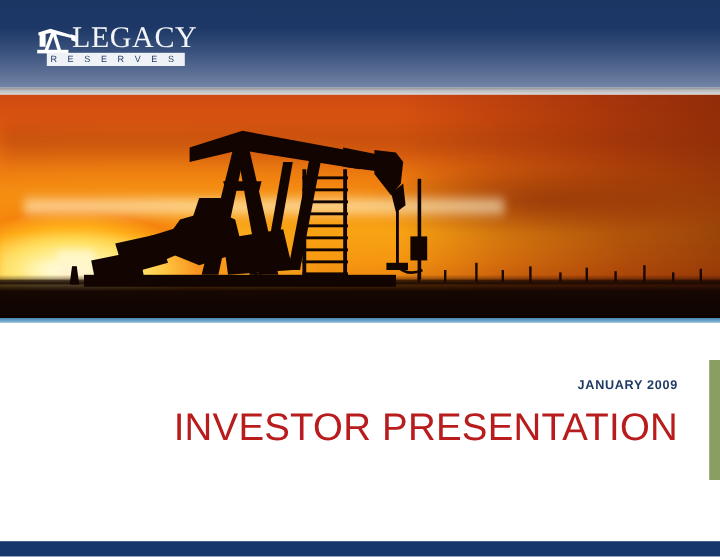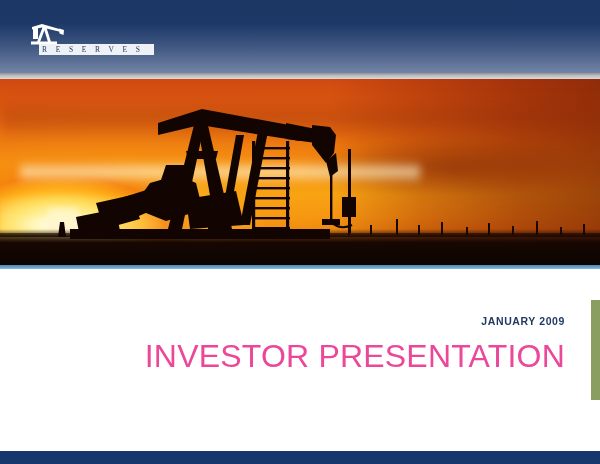--- a/index.html
+++ b/index.html
@@ -74,21 +74,21 @@
     height: 11px;
     background: #eef1f6;
   }
   .logo-sub {
     position: absolute;
     left: 0;
     top: 0;
     width: 102px;
     height: 11px;
     text-align: left;
-    font-family: Liberation Serif, serif;
+    font-family: Liberation Sans, sans-serif;
     font-size: 7.5px;
     line-height: 11px;
     letter-spacing: 3.4px;
     color: #233a63;
     white-space: nowrap;
     text-indent: 3px;
   }
 
   
   .hero {
@@ -194,21 +194,21 @@
     color: #1f3a62;
     white-space: nowrap;
   }
   .main-title {
     position: absolute;
     right: 35px;
     top: 338px;
     font-size: 32px;
     font-weight: normal;
     letter-spacing: 0.2px;
-    color: #ec4899;
+    color: #b91c1c;
     white-space: nowrap;
     margin-left: 43px;
   }
 
   
   .green-accent {
     position: absolute;
     left: 591px;
     top: 300px;
     width: 9px;
@@ -243,20 +243,21 @@
 
           <polygon points="13,5 16,5 21,21 18,21"></polygon>
           <polygon points="13,5 16,5 10,21 7,21"></polygon>
 
           <polygon points="3,6 8,6 8,18 3,18"></polygon>
 
           <rect x="1" y="20.5" width="26" height="3"></rect>
         </g>
       </svg>
     </span>
+    <span class="logo-word">LEGACY</span>
     <span class="logo-bar">
       <span class="logo-sub">R E S E R V E S</span>
     </span>
   </div>
 
   <div class="hero">
     <div class="hero-sky"></div>
     <div class="hero-right-shade"></div>
     <div class="hero-cloud-c"></div>
     <div class="hero-cloud-a"></div>

